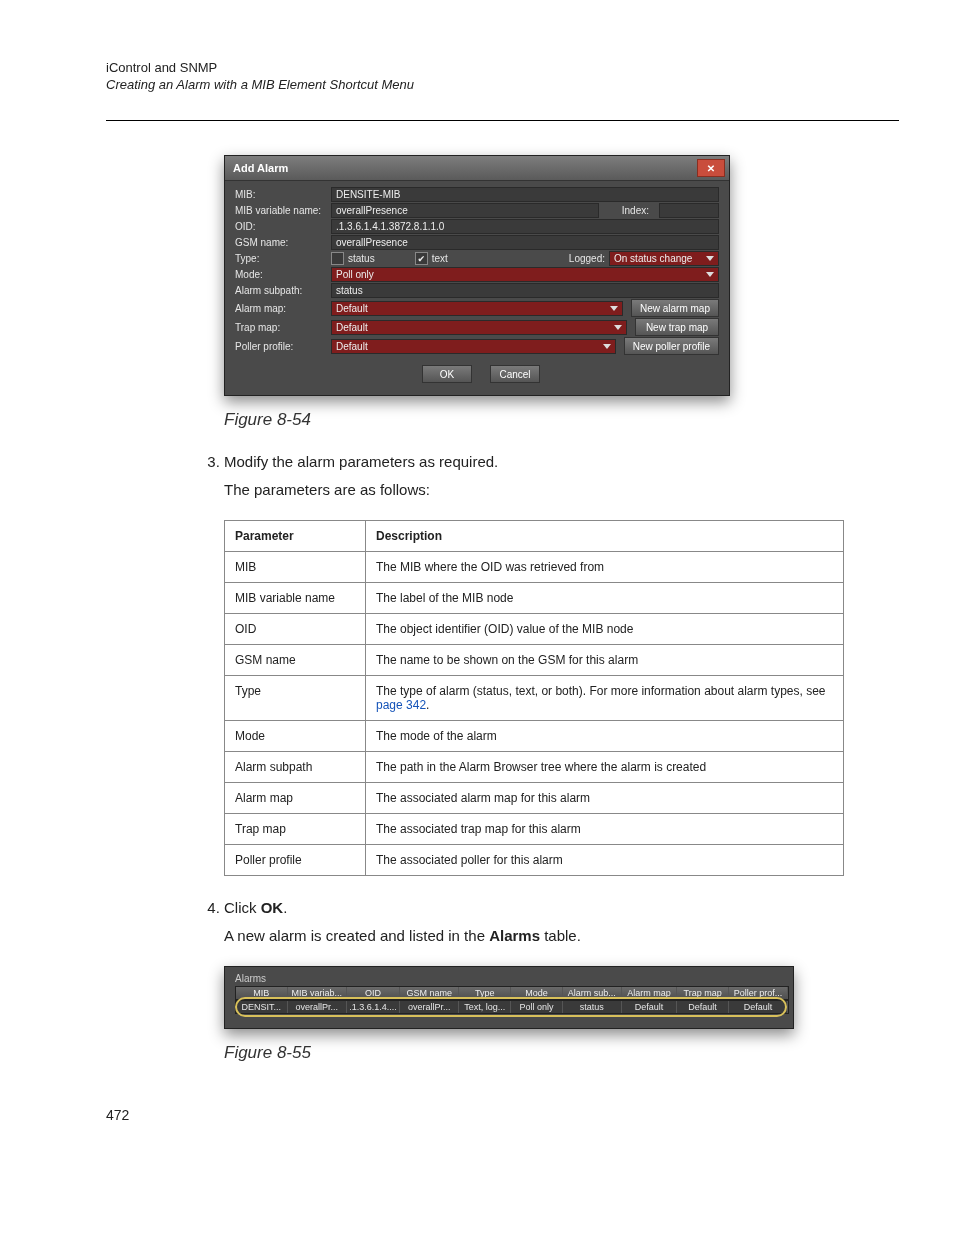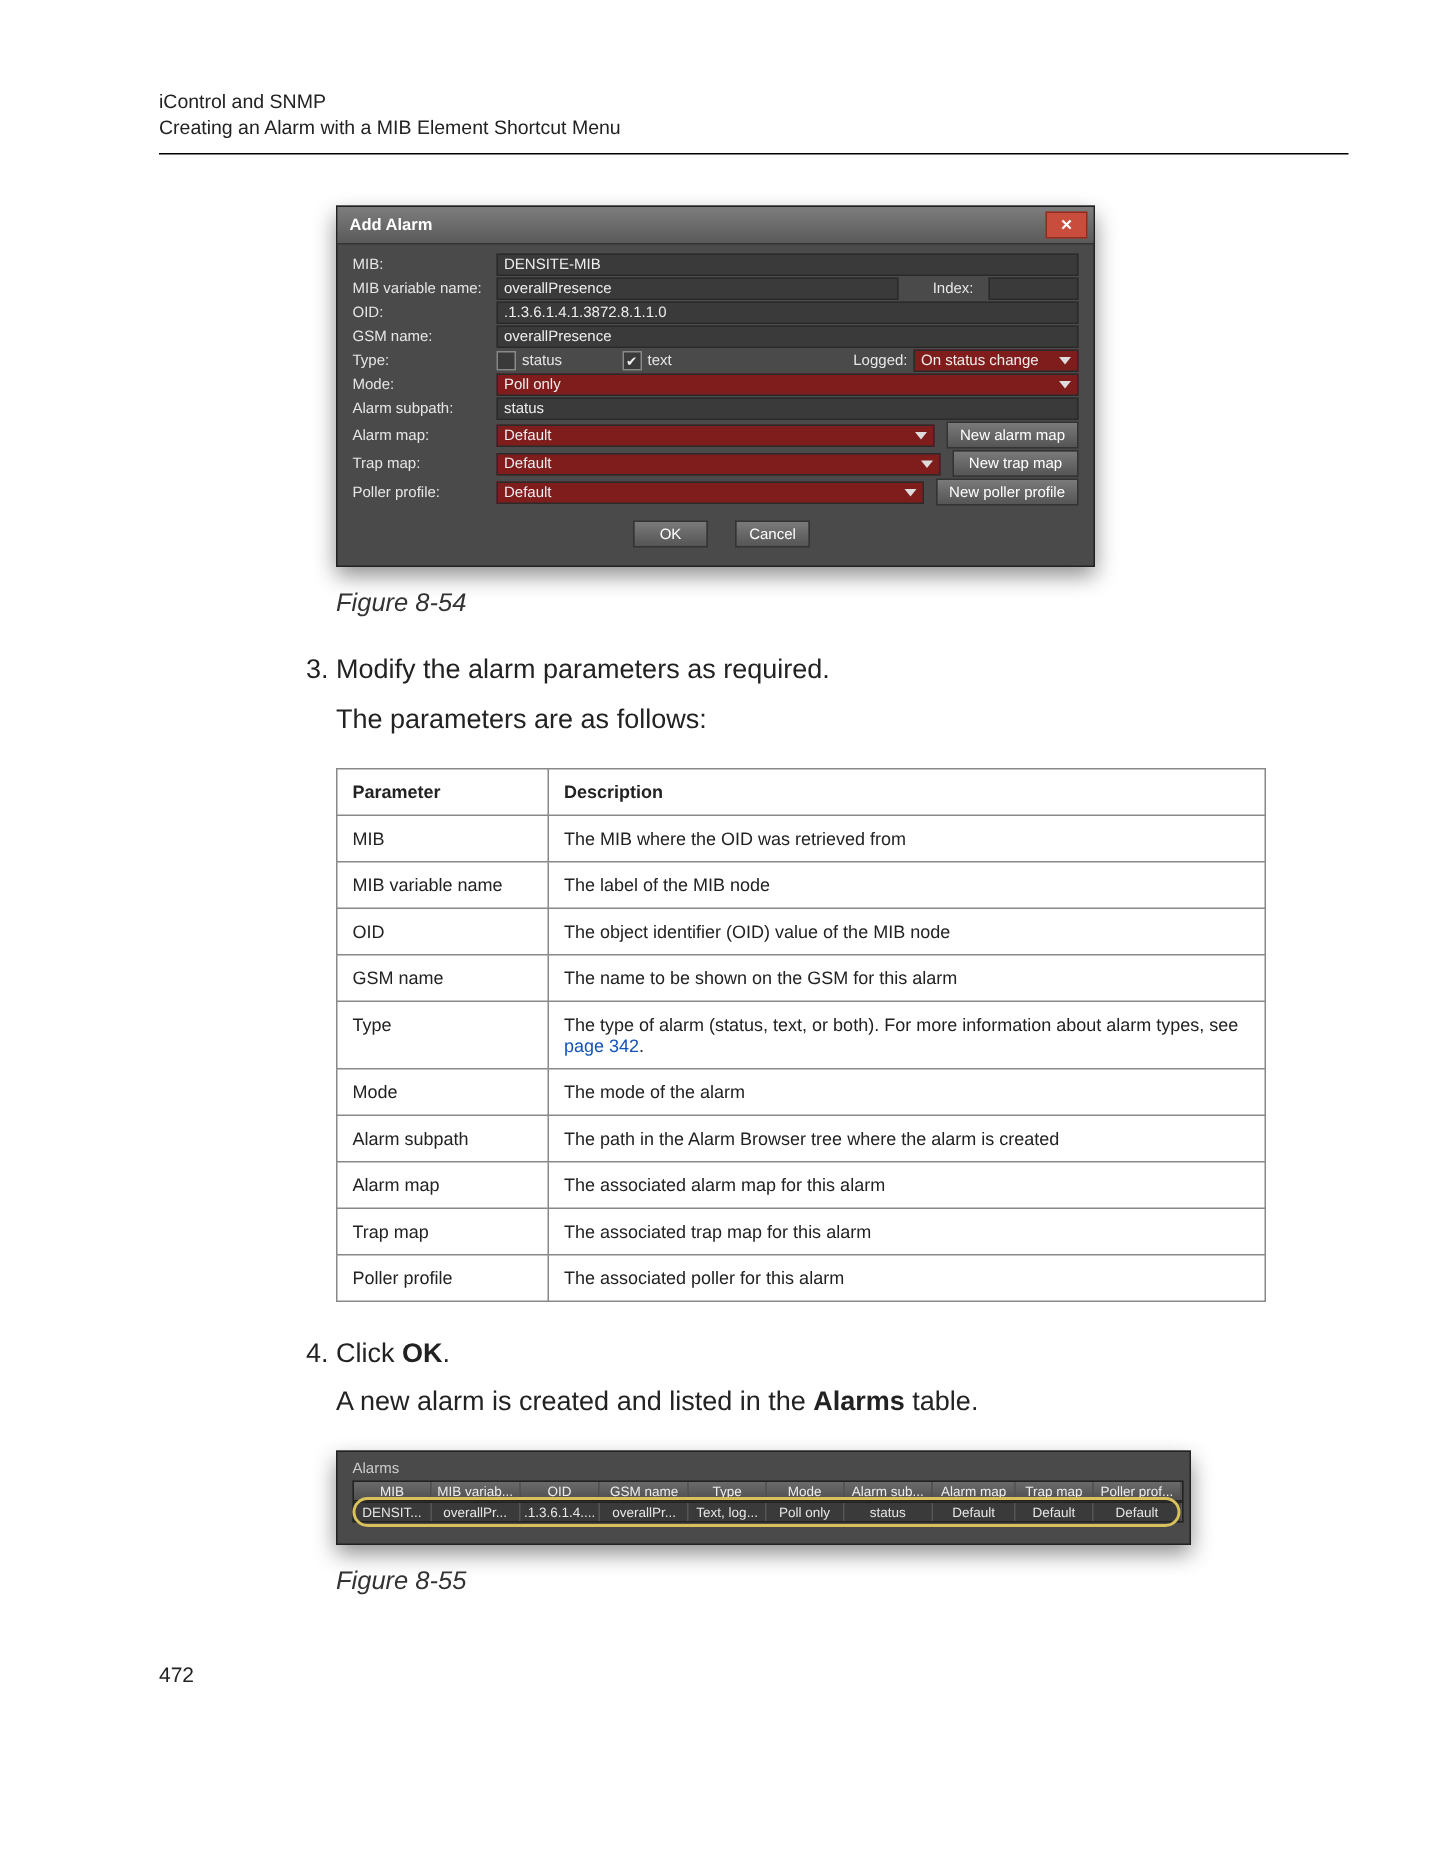--- a/index.html
+++ b/index.html
@@ -14,39 +14,40 @@
   .page {
     padding: 60px 55px 60px 106px;
     box-sizing: border-box;
   }
   .header-block .h-line1 {
     font-size: 13px;
     margin-bottom: 2px;
   }
   .header-block .h-line2 {
     font-size: 13px;
-    margin-bottom: 10px;
+    margin-bottom: 28px;
+    font-style: italic;
   }
   .hr-top {
     border: 0;
     border-top: 1px solid #000;
     margin: 0 0 34px 0;
   }
   .fig-caption {
     font-style: italic;
     font-size: 17px;
     color: #333;
     margin: 14px 0 20px 118px;
   }
   ol.steps {
     margin: 0 0 18px 94px;
     padding: 0 0 0 24px;
   }
   ol.steps > li {
-    font-size: 18px;
+    font-size: 15px;
     line-height: 1.6;
     margin-bottom: 4px;
   }
   ol.steps > li .sub {
     margin-top: 4px;
   }
   .tbl-params {
     border-collapse: collapse;
     margin-left: 118px;
     width: 620px;

